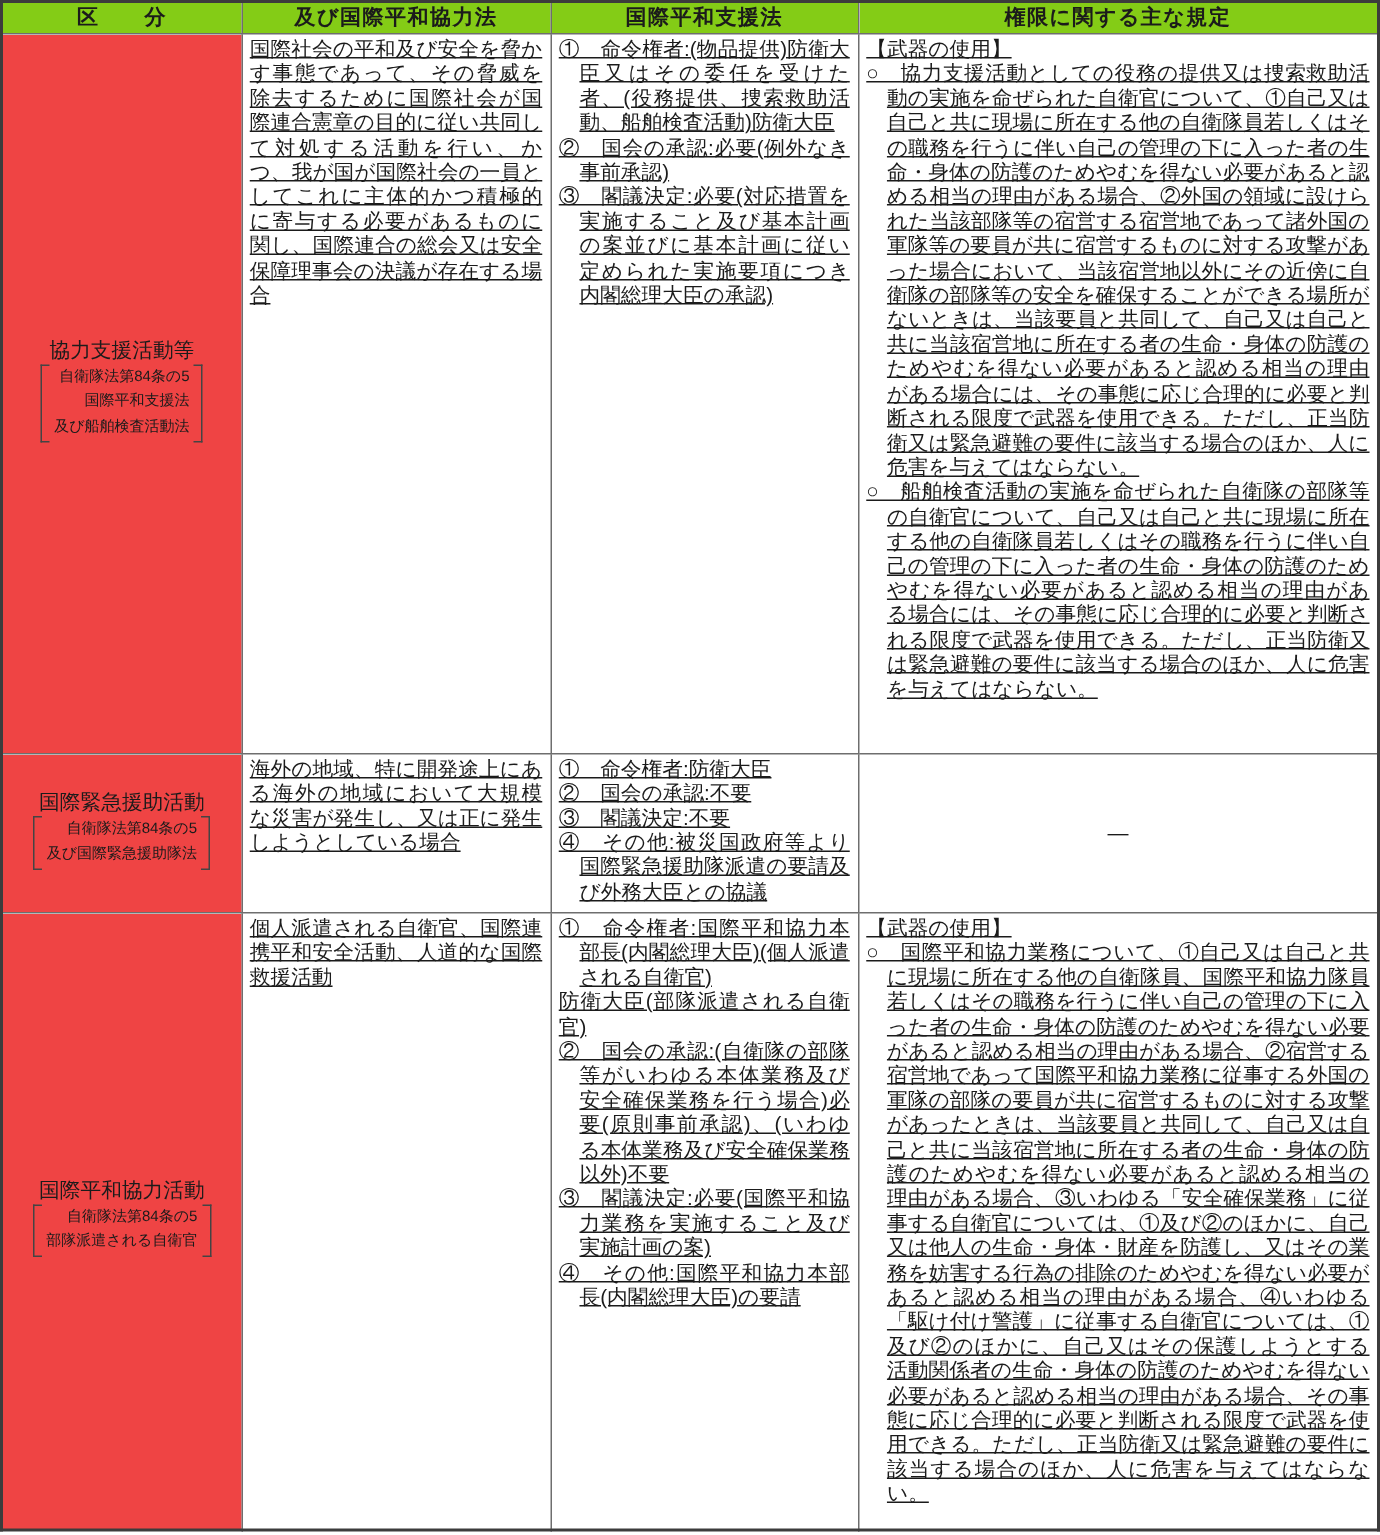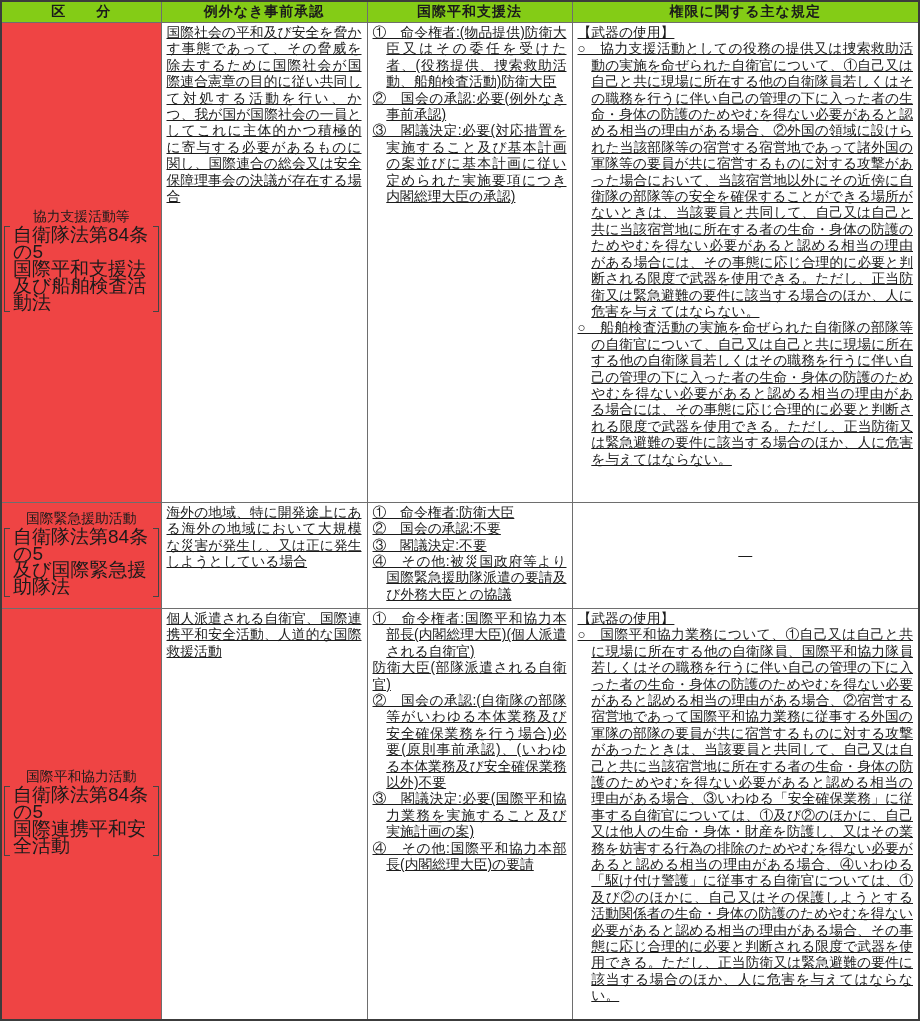--- a/index.html
+++ b/index.html
@@ -62,23 +62,23 @@
     gap:3px;
   }
   .br-l,.br-r{
     width:5px;
     flex:0 0 5px;
     border:solid #444;
   }
   .br-l{border-width:1px 0 1px 1px;}
   .br-r{border-width:1px 1px 1px 0;}
   .br-lines{
-    font-size:19px;
+    font-size:10px;
     line-height:16.8px;
-    text-align:left;
+    text-align:right;
     padding:1px 0;
   }
   .hang{
     padding-left:1em;
     text-indent:-1em;
     font-size:13.8px;
     line-height:16.4px;
     text-align:justify;
   }
   .flush{
@@ -103,21 +103,21 @@
   <table>
     <colgroup>
       <col class="c1">
         <col class="c2">
         <col class="c3">
         <col class="c4">
     </colgroup>
     <thead>
       <tr>
         <th>区　　分</th>
-        <th>例外なき事前承認</th>
+        <th>及び国際平和協力法</th>
         <th>国際平和支援法</th>
         <th>権限に関する主な規定</th>
       </tr>
     </thead>
     <tbody>
 
       <tr class="r1">
         <td class="cat">
           <div class="cat-title">協力支援活動等</div>
           <div class="bracket">
@@ -169,21 +169,21 @@
         <td class="dash-cell">—</td>
       </tr>
 
       <tr class="r3">
         <td class="cat">
           <div class="cat-title">国際平和協力活動</div>
           <div class="bracket">
             <span class="br-l"></span>
             <div class="br-lines">
               <div>自衛隊法第84条の5</div>
-              <div>国際連携平和安全活動</div>
+              <div>部隊派遣される自衛官</div>
             </div>
             <span class="br-r"></span>
           </div>
         </td>
         <td>
           <p class="txt">個人派遣される自衛官、国際連携平和安全活動、人道的な国際救援活動</p>
         </td>
         <td>
           <p class="hang">①　命令権者:国際平和協力本部長(内閣総理大臣)(個人派遣される自衛官)</p>
           <p class="flush">防衛大臣(部隊派遣される自衛官)</p>

